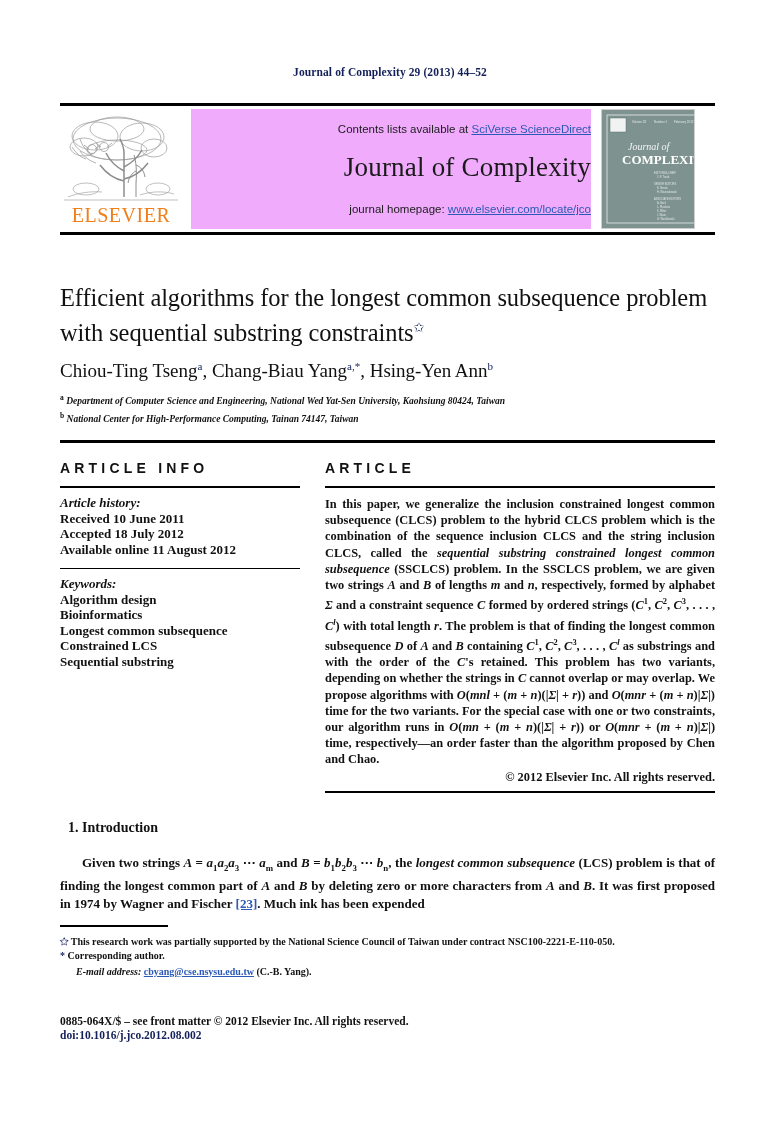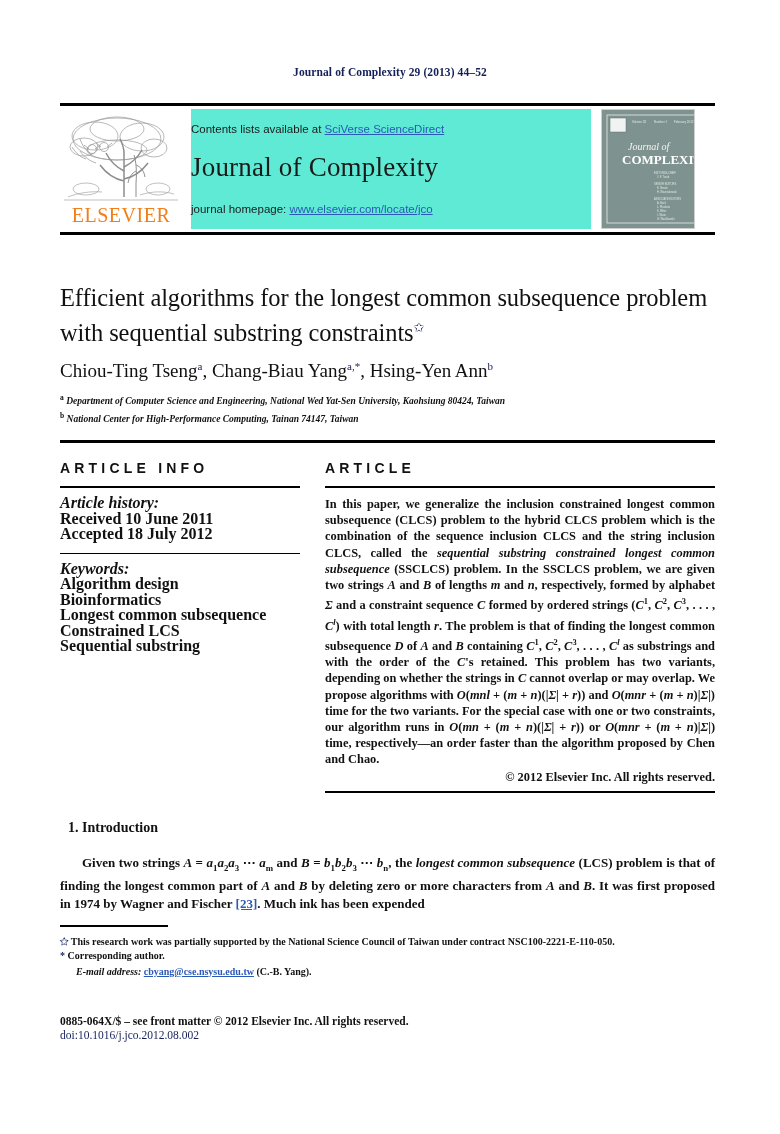--- a/index.html
+++ b/index.html
@@ -85,22 +85,22 @@
     color: #f07f1a;
     font-weight: normal;
   }
 
   .banner {
     position: absolute;
     top: 6px;
     left: 131px;
     width: 400px;
     height: 120px;
-    background: #5eead4;
-    text-align: left;
+    background: #f0abfc;
+    text-align: right;
   }
   .banner .contents-line {
     margin-top: 14px;
     font-family: "Liberation Sans", sans-serif;
     font-size: 11.5px;
     color: #1b1b1b;
   }
   .banner .contents-line .sd-link {
     color: #2b59b7;
   }
@@ -210,21 +210,21 @@
     color: #111;
   }
   .thin-rule {
     height: 2px;
     background: #000;
     margin-top: 10px;
   }
   .info-group {
     margin-top: 7px;
     font-family: "Liberation Serif", serif;
-    font-size: 16px;
+    font-size: 13px;
     line-height: 15.5px;
     font-weight: bold;
     color: #111;
   }
   .info-group .ital {
     font-style: italic;
   }
   .info-rule {
     height: 1px;
     background: #000;
@@ -325,21 +325,21 @@
   .issn-line {
     font-family: "Liberation Serif", serif;
     font-size: 11.5px;
     font-weight: bold;
     color: #111;
   }
   .doi-line {
     margin-top: 2px;
     font-family: "Liberation Serif", serif;
     font-size: 11.5px;
-    font-weight: normal;
+    font-weight: bold;
     color: #14205a;
   }
   sup { font-size: 0.68em; vertical-align: super; }
   sub { font-size: 0.68em; vertical-align: sub; }
 </style>
 </head>
 <body>
 
 <div class="page">
 
@@ -449,20 +449,21 @@
 
   <div class="main-rule"></div>
 
   <div class="info-col">
     <div class="sec-head">ARTICLE INFO</div>
     <div class="thin-rule"></div>
     <div class="info-group">
       <div class="ital">Article history:</div>
       <div>Received 10 June 2011</div>
       <div>Accepted 18 July 2012</div>
+      <div>Available online 11 August 2012</div>
     </div>
     <div class="info-rule"></div>
     <div class="info-group">
       <div class="ital">Keywords:</div>
       <div>Algorithm design</div>
       <div>Bioinformatics</div>
       <div>Longest common subsequence</div>
       <div>Constrained LCS</div>
       <div>Sequential substring</div>
     </div>

